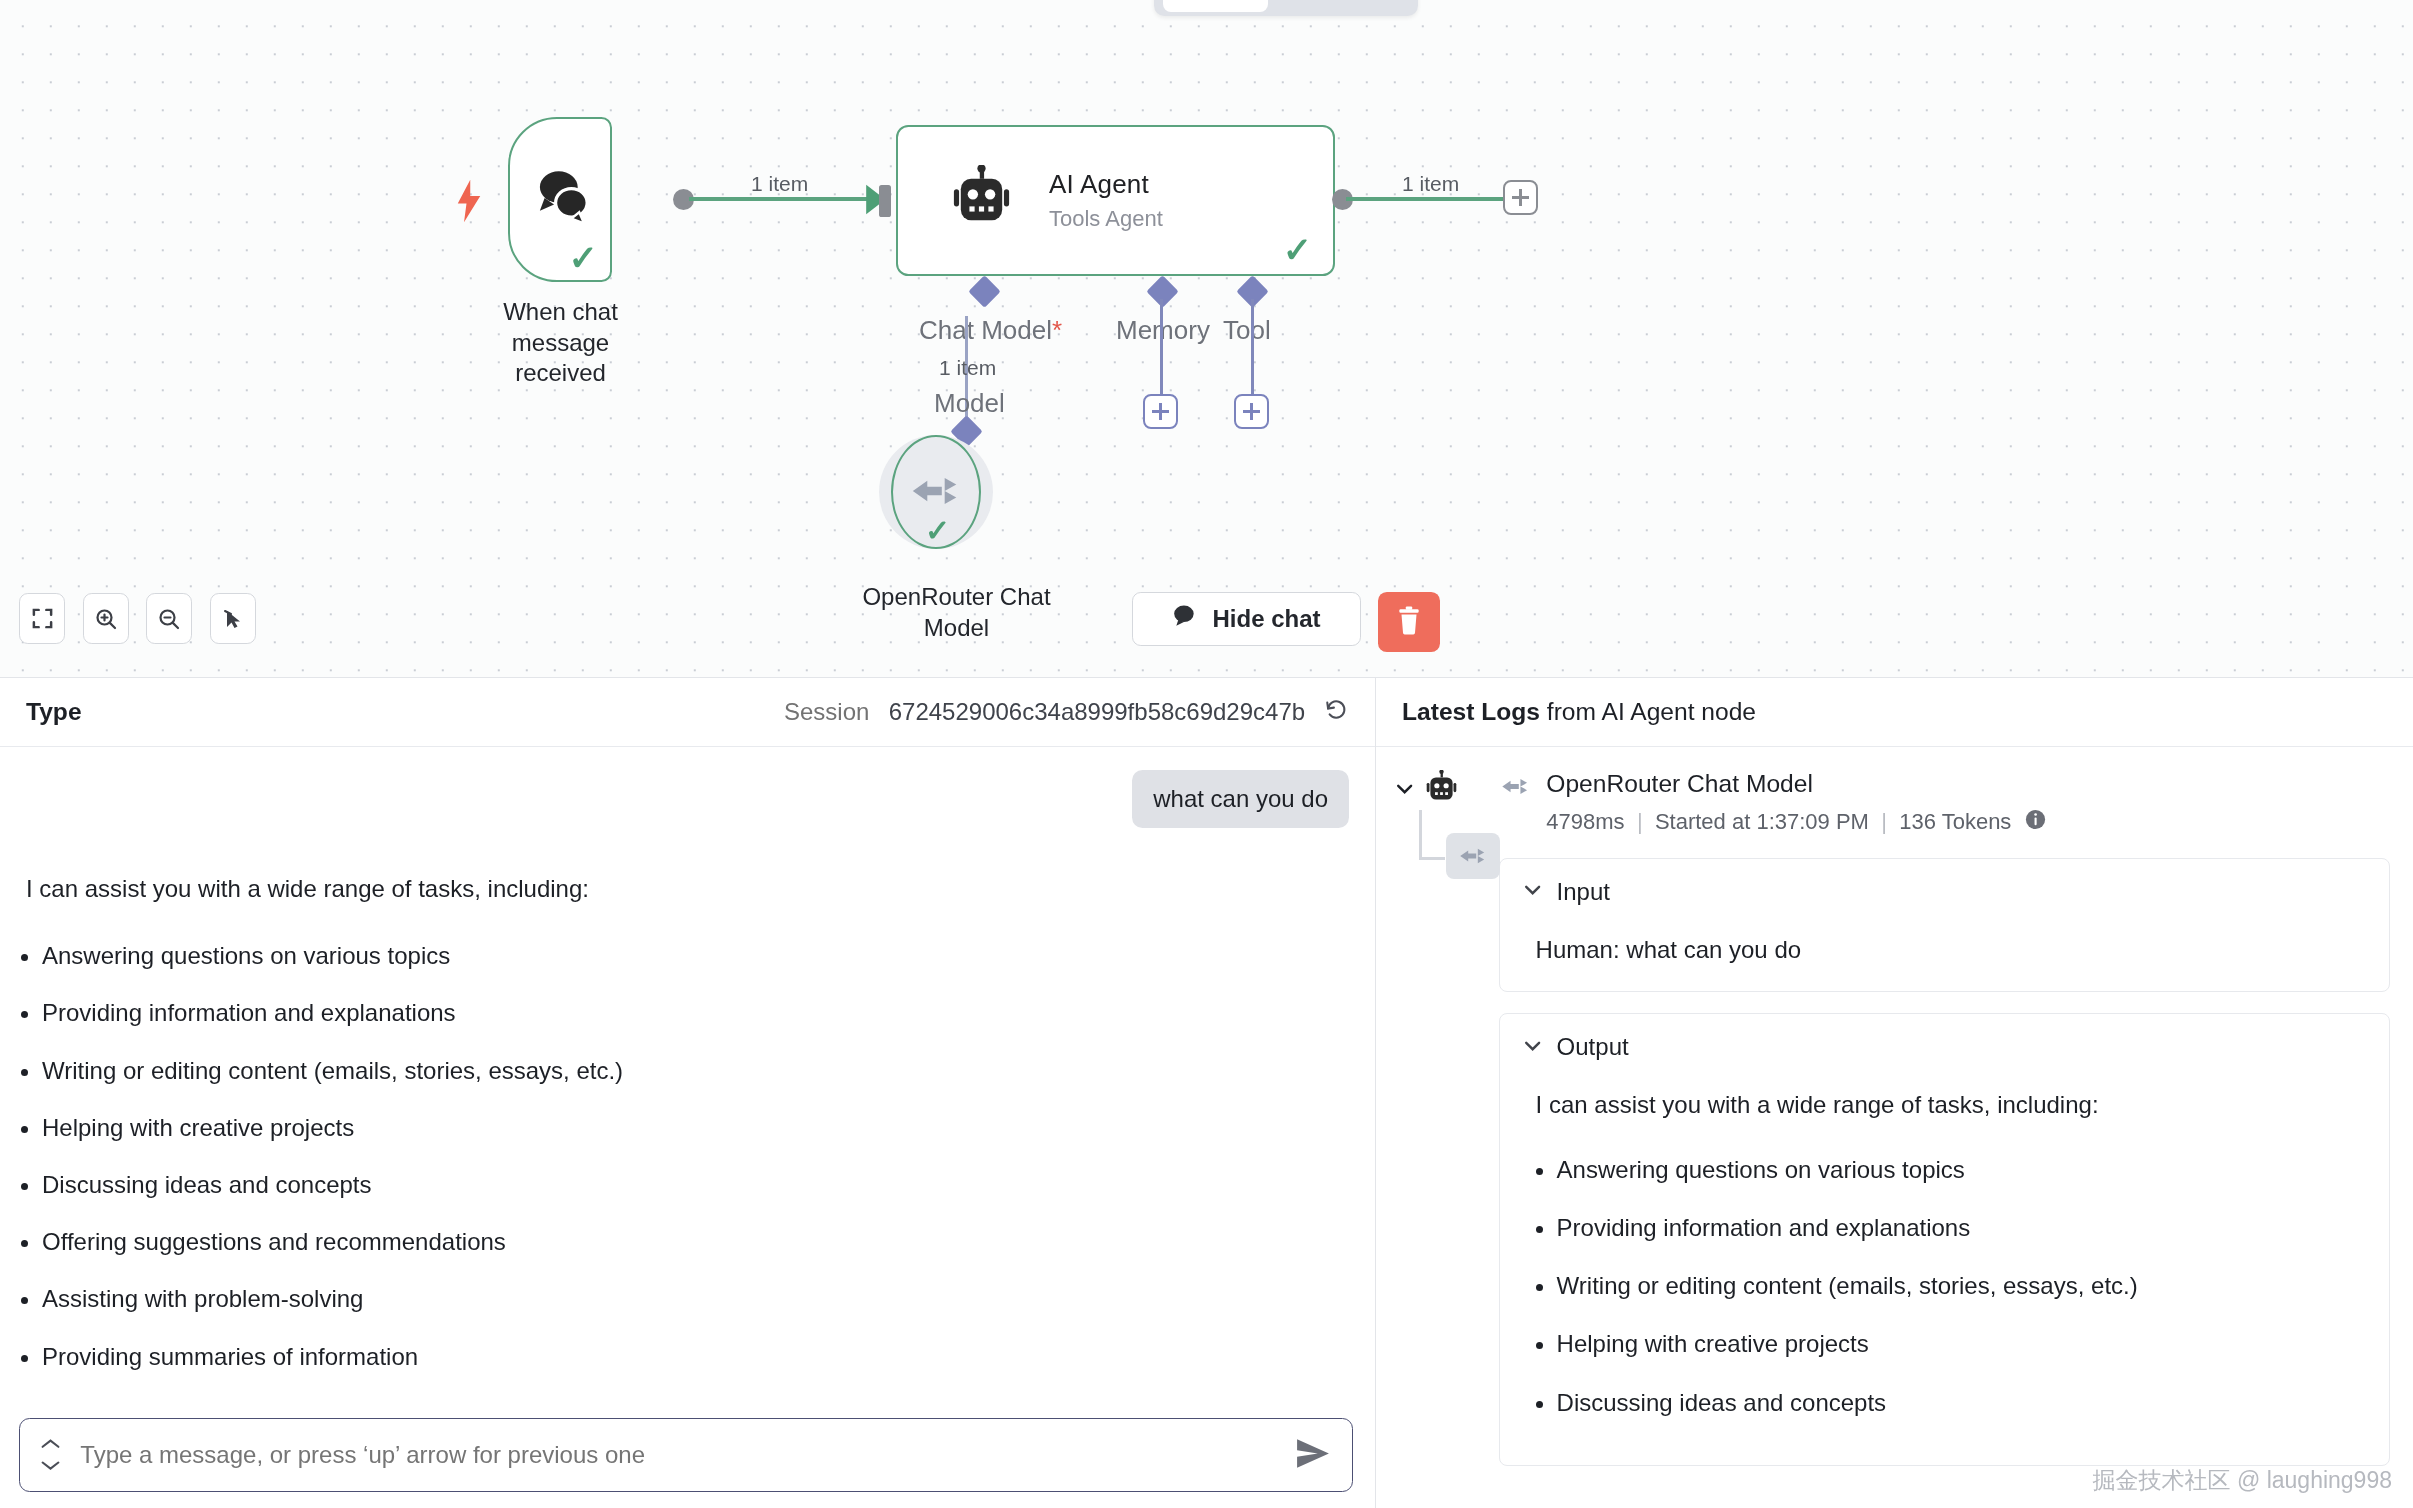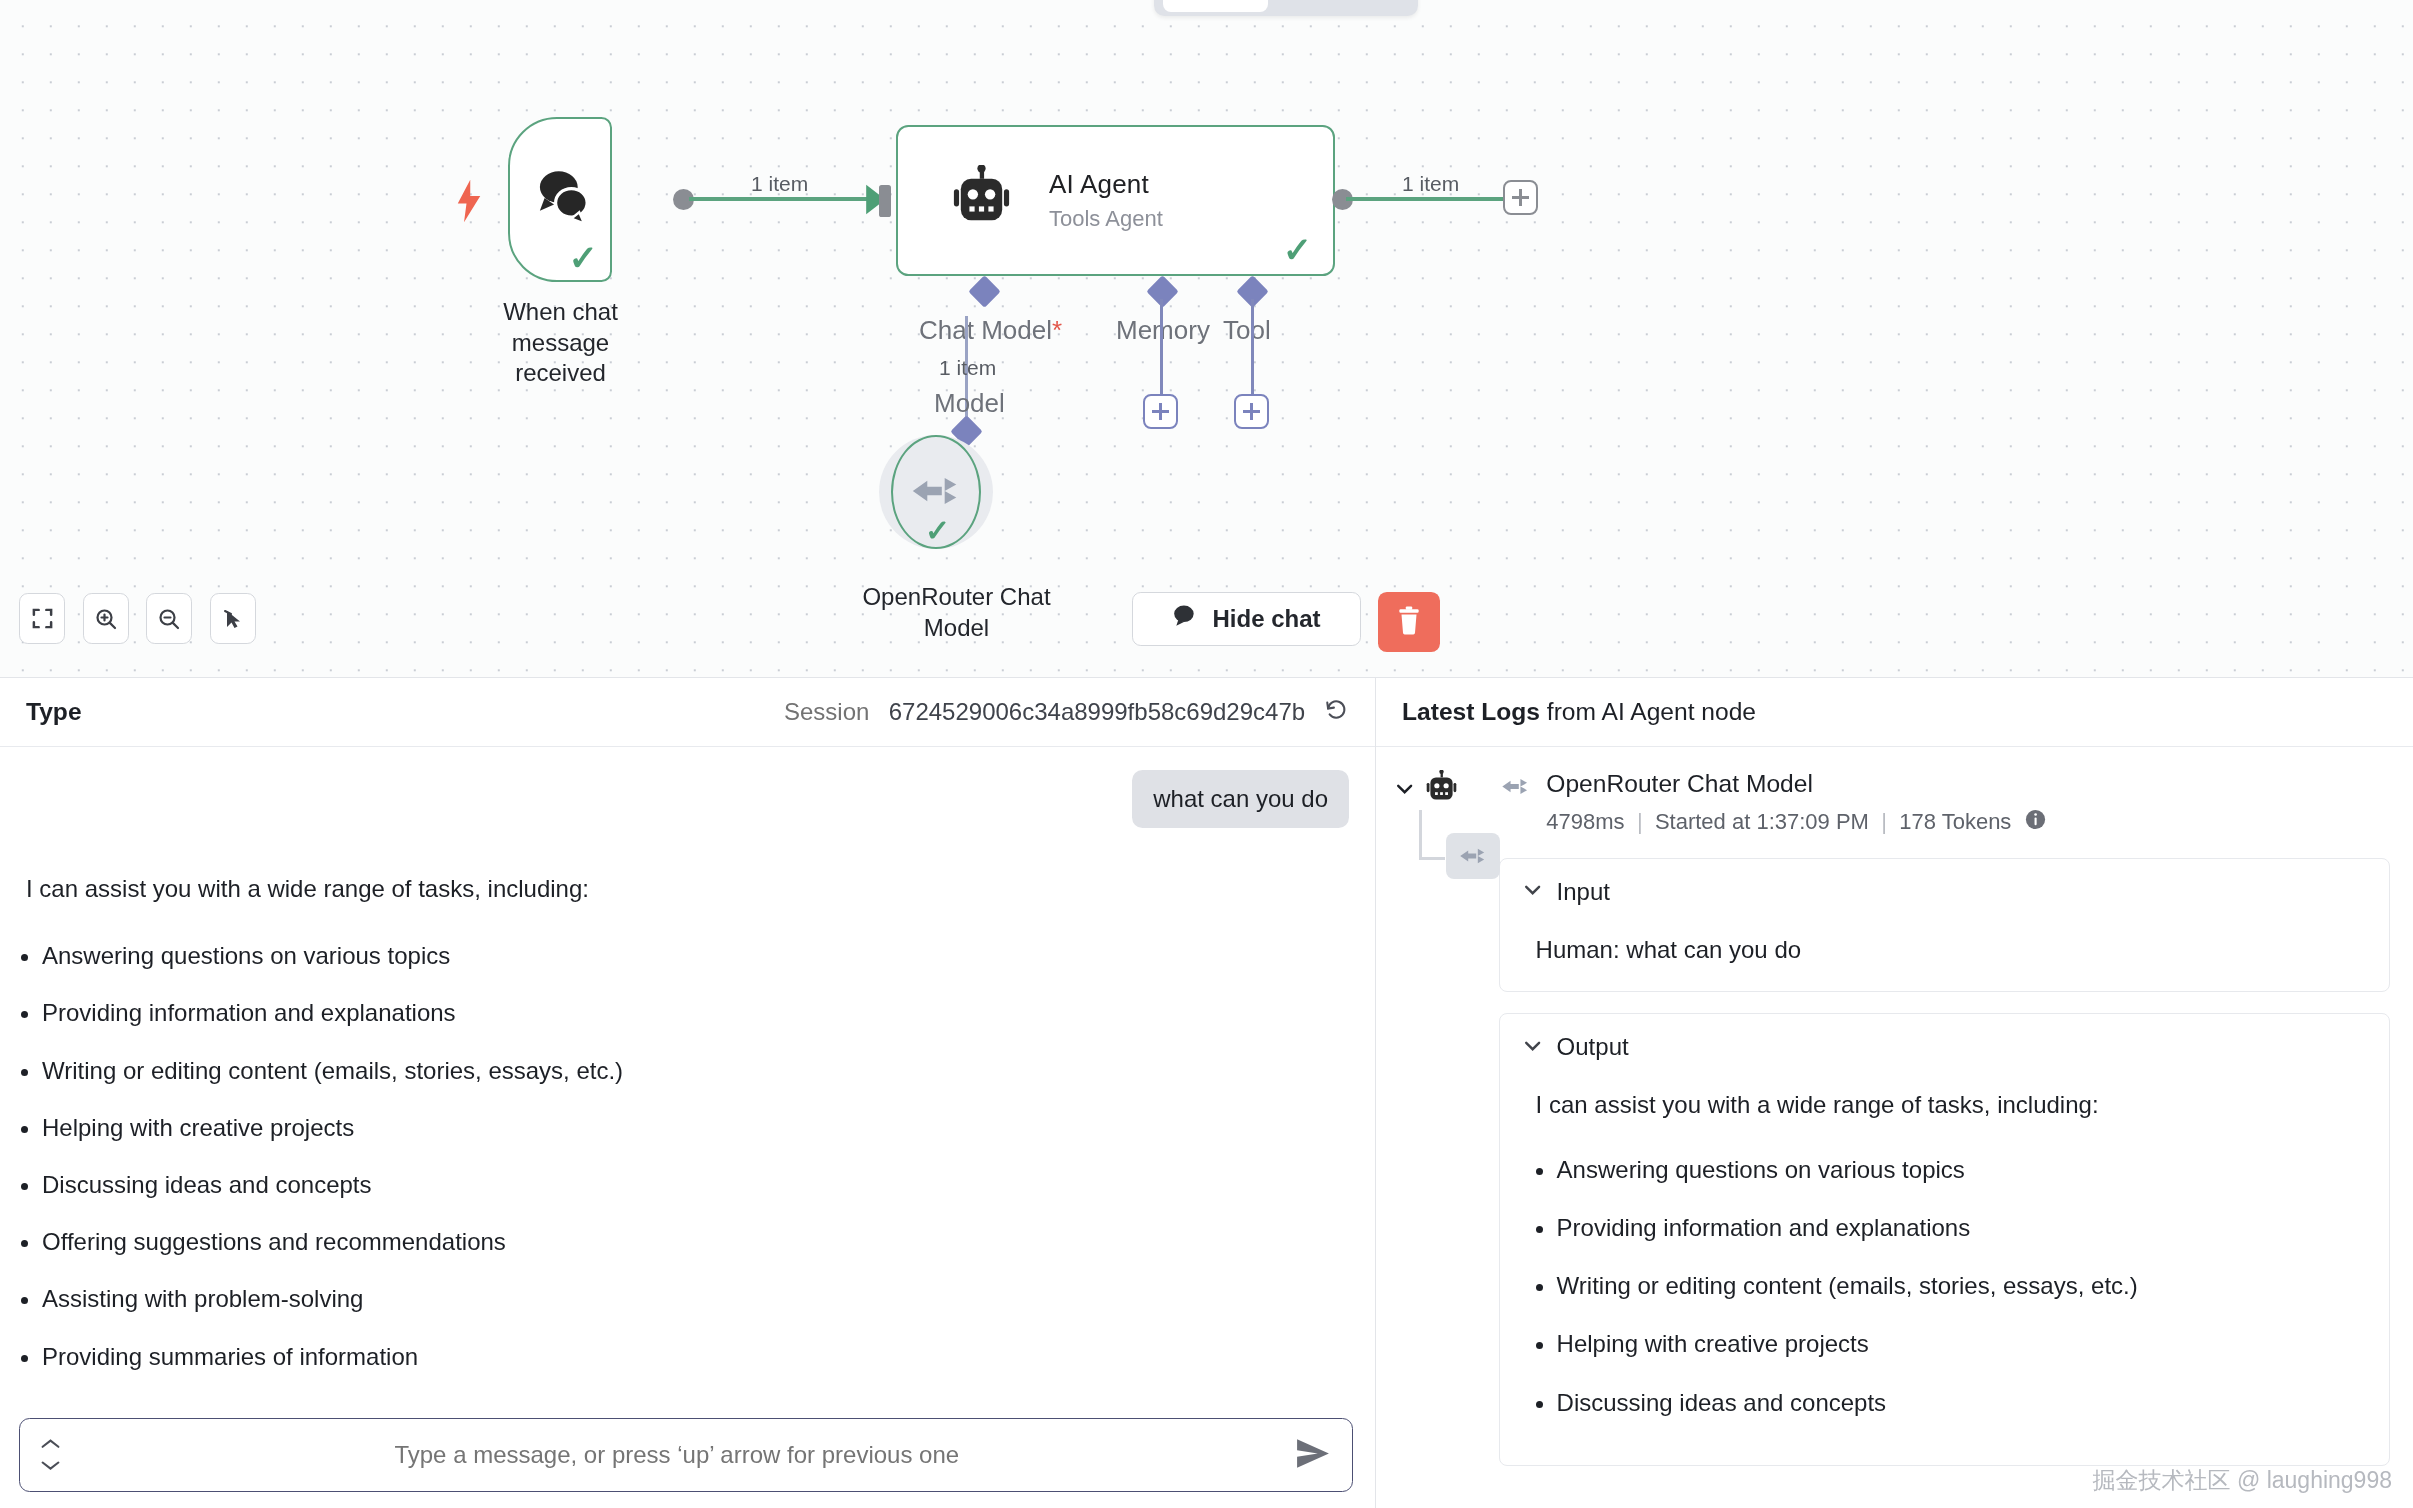--- a/index.html
+++ b/index.html
@@ -132,21 +132,21 @@
   .bot-msg { margin-top: 42px; font-size: 24px; color: #1d2026; line-height: 1.55; }
   .bot-msg ul { margin: 30px 0 0 16px; }
   .bot-msg li { margin-bottom: 20px; list-style: disc; }
 
   .composer {
     position: absolute; left: 19.3px; bottom: 16px; width: 1334px; height: 74px;
     border: 1.8px solid #4c4f73; border-radius: 10.5px; background: #fff;
     display: flex; align-items: center;
   }
   .hist-arrows { width: 60px; display: flex; flex-direction: column; align-items: center; gap: 8.8px; color: #4b4e57; }
-  .composer-input { flex: 1; border: none; outline: none; font-size: 24px; color: #9b9ea6; font-family: inherit; background: transparent; text-align: center; }
+  .composer-input { flex: 1; border: none; outline: none; font-size: 24px; color: #9b9ea6; font-family: inherit; background: transparent; }
   .send-btn { width: 79px; display: flex; align-items: center; justify-content: center; }
 
   
   .logs-body { position: absolute; left: 0; top: 69px; right: 0; bottom: 0; overflow: hidden; }
   .log-row { display: flex; padding: 23px 0 0 19.3px; position: relative; }
   .log-tree { width: 104px; position: relative; flex-shrink: 0; }
   .tree-line { position: absolute; left: 24px; top: 40px; width: 2.6px; height: 49px; background: #d3d6dc; }
   .tree-elbow { position: absolute; left: 24px; top: 87px; width: 26px; height: 2.6px; background: #d3d6dc; }
   .chip {
     position: absolute; left: 51px; top: 63px; width: 54px; height: 46px;
@@ -434,21 +434,21 @@
                   <path d="M26 20 L34 24.5 L26 29 Z" fill="#9ba3b2"></path>
                 </svg>
               </span>
               <div>
                 <div class="log-node-name">OpenRouter Chat Model</div>
                 <div class="log-meta">
                   <span>4798ms</span>
                   <span class="sep">|</span>
                   <span>Started at 1:37:09 PM</span>
                   <span class="sep">|</span>
-                  <span>178 Tokens</span>
+                  <span>136 Tokens</span>
                   <span>
                     <svg width="23" height="23" viewBox="0 0 24 24">
                         <circle cx="12" cy="12" r="10" fill="#6b6e76"></circle>
                         <rect x="11" y="10" width="2.2" height="8" rx="1" fill="#fff"></rect>
                         <circle cx="12.1" cy="6.8" r="1.4" fill="#fff"></circle>
                       </svg>
                   </span>
                 </div>
               </div>
             </div>

